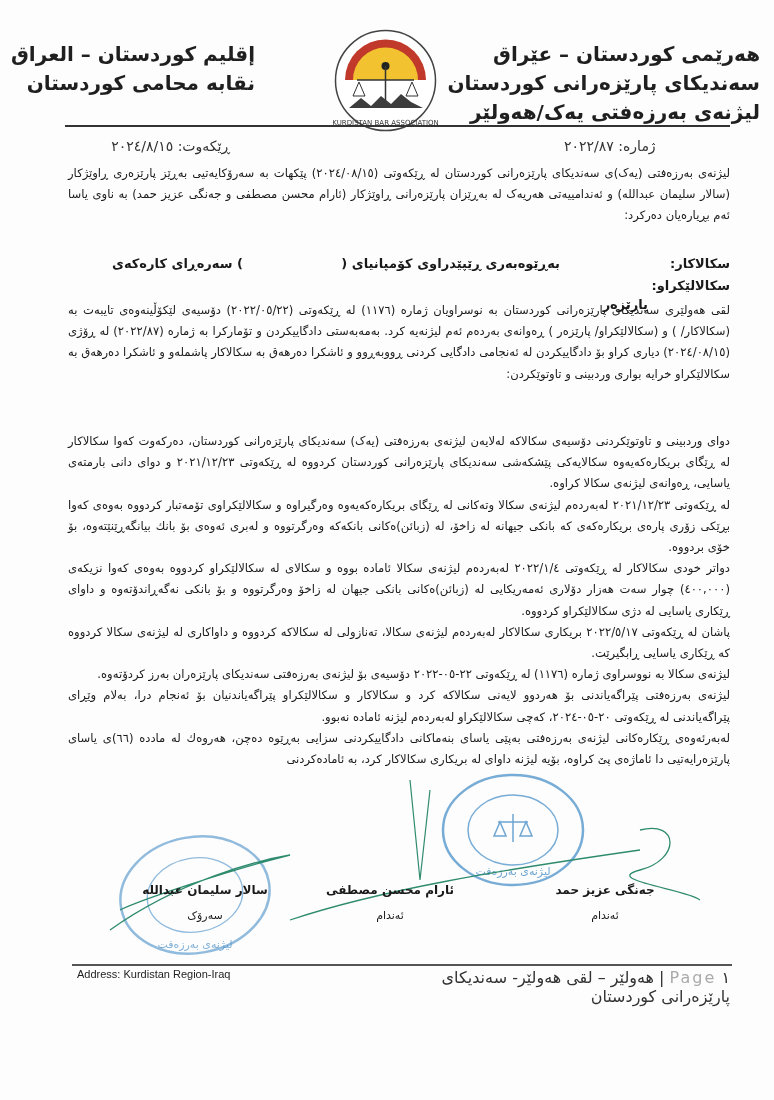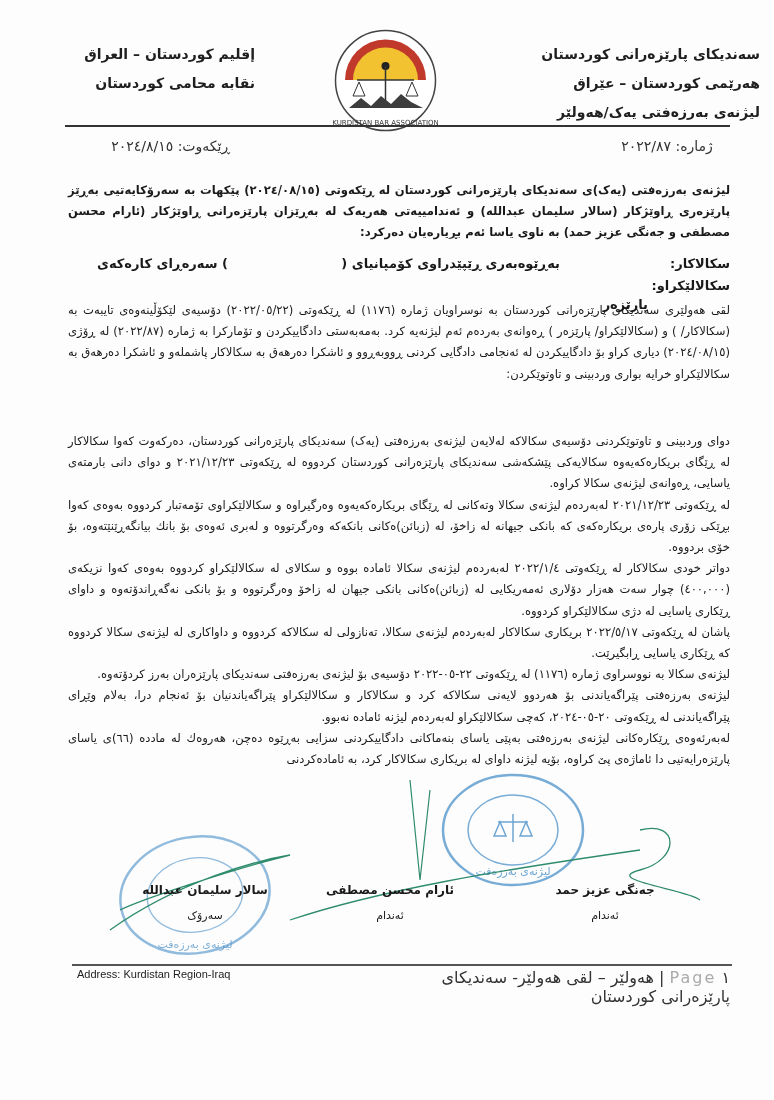--- a/index.html
+++ b/index.html
@@ -2,60 +2,60 @@
 <html><head>
 <meta charset="utf-8">
 <style>
   html, body { margin:0; padding:0; }
   body {
     width:774px; height:1100px; background:#ffffff; position:relative; overflow:hidden;
     font-family:"DejaVu Sans", sans-serif; color:#1a1a1a;
   }
   .page { position:absolute; left:0; top:0; width:774px; height:1100px; background:#fdfdfd; }
   .hdr-right, .hdr-left {
-    position:absolute; top:40px; direction:rtl; font-size:14px; font-weight:bold; line-height:29px; color:#1f1f1f;
+    position:absolute; top:40px; direction:rtl; font-size:20px; font-weight:bold; line-height:29px; color:#1f1f1f;
   }
   .hdr-right { right:200px; width:240px; text-align:right; right:auto; left:520px; }
   .hdr-left { left:55px; width:200px; text-align:right; }
   .hdr-left div, .hdr-right div { white-space:nowrap; }
   .logo { position:absolute; left:333px; top:28px; width:105px; height:105px; }
   .rule-top { position:absolute; left:65px; top:125px; width:665px; height:2px; background:#333; }
   .meta { position:absolute; top:138px; font-size:14px; direction:rtl; color:#333; }
-  .meta.right { left:592px; width:150px; text-align:center; }
+  .meta.right { left:564px; width:150px; text-align:left; }
   .meta.left { left:100px; width:130px; text-align:right; }
   .body-text {
     position:absolute; left:68px; width:662px; direction:rtl; text-align:justify;
     font-size:11.6px; line-height:21.2px; color:#1a1a1a;
   }
-  .intro { top:180px; font-weight:bold; }
+  .intro { top:163px; font-weight:normal; }
   .parties { position:absolute; left:68px; width:662px; direction:rtl; font-size:13px; font-weight:bold; }
   .party-row { position:relative; height:22px; }
   .party-row .lbl { position:absolute; right:0; }
   .party-row .val { position:absolute; right:170px; }
-  .party-row .val2 { position:absolute; right:502px; }
+  .party-row .val2 { position:absolute; right:487px; }
   .p1 { top:300px; }
   .decision-label { position:absolute; top:412px; left:68px; width:662px; direction:rtl; font-weight:bold; font-size:12px; }
   .p2 { top:431px; }
   .sigs { position:absolute; top:877px; left:60px; width:600px; direction:rtl; font-size:12px; font-weight:bold; }
   .sig { position:absolute; text-align:center; width:150px; line-height:26px; }
   .sig .role { font-weight:normal; font-size:11px; }
   .rule-bottom { position:absolute; left:72px; top:964px; width:660px; height:2px; background:#555; }
   .footer-left { position:absolute; left:77px; top:968px; font-family:Liberation Sans, sans-serif; font-size:11px; color:#222; }
   .footer-right { position:absolute; left:420px; top:968px; width:310px; text-align:right; direction:rtl; font-size:16px; color:#333; }
   .footer-right .pg { color:#aaa; letter-spacing:2px; }
   .stamp { position:absolute; }
 </style>
 </head>
 <body>
 
 <div class="page">
 
   <div class="hdr-right">
+    <div>هەرێمی كوردستان – عێراق</div>
     <div>سەندیكای پارێزەرانی كوردستان</div>
-    <div>هەرێمی كوردستان – عێراق</div>
     <div>لیژنەی بەرزەفتی یەک/هەولێر</div>
   </div>
 
   <svg class="logo" viewBox="0 0 105 105">
     <circle cx="52.5" cy="52.5" r="50" fill="#fff" stroke="#444" stroke-width="1.5"></circle>
     <path d="M12 52 A40 40 0 0 1 93 52 Z" fill="#c0392b"></path>
     <path d="M20 52 A32 32 0 0 1 85 52 Z" fill="#f2c230"></path>
     <circle cx="52.5" cy="38" r="4" fill="#222"></circle>
     <line x1="52.5" y1="38" x2="52.5" y2="78" stroke="#333" stroke-width="1.5"></line>
     <line x1="24" y1="52" x2="81" y2="52" stroke="#333" stroke-width="1.5"></line>

